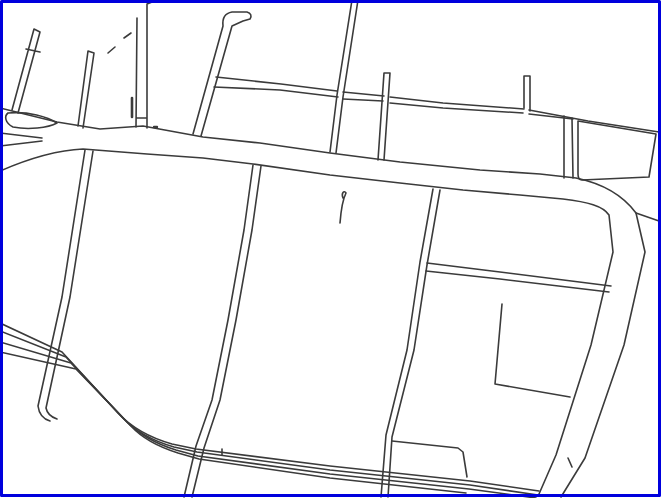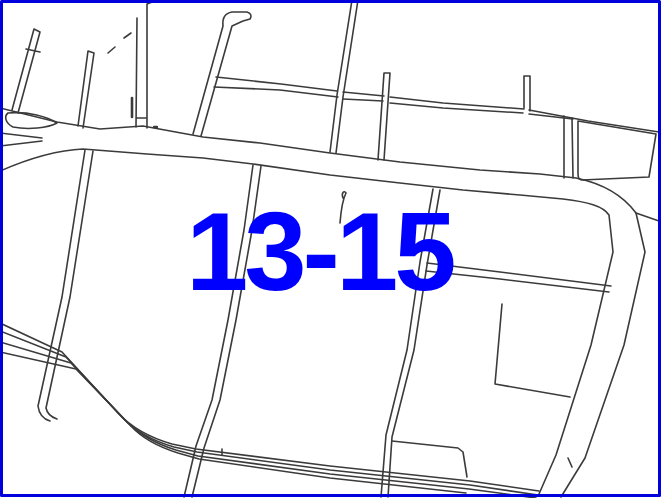--- a/index.html
+++ b/index.html
@@ -66,14 +66,13 @@
       <path d="M0,342 L71,363 L126,421 C137,433 156,444 176,450 L198,456 L330,474 L469,489 L536,498"></path>
       <path d="M0,352 L76,369 L131,426 C141,437 159,447 178,453 L199,459 L330,478 L466,493"></path>
       <path d="M222,449 L222,455"></path>
 
       <path d="M340,223 C341,210 342,201 346,193 M346,193 C344,190 341,193 343,198"></path>
     </g>
 
     <rect x="1.5" y="1.5" width="658" height="494" stroke-width="3" stroke="#0000dd"></rect>
   </svg>
 
-  <div id="parcel-label" style="color: rgb(0, 0, 254);">13-15</div>
 </div>
 
 </body></html>

